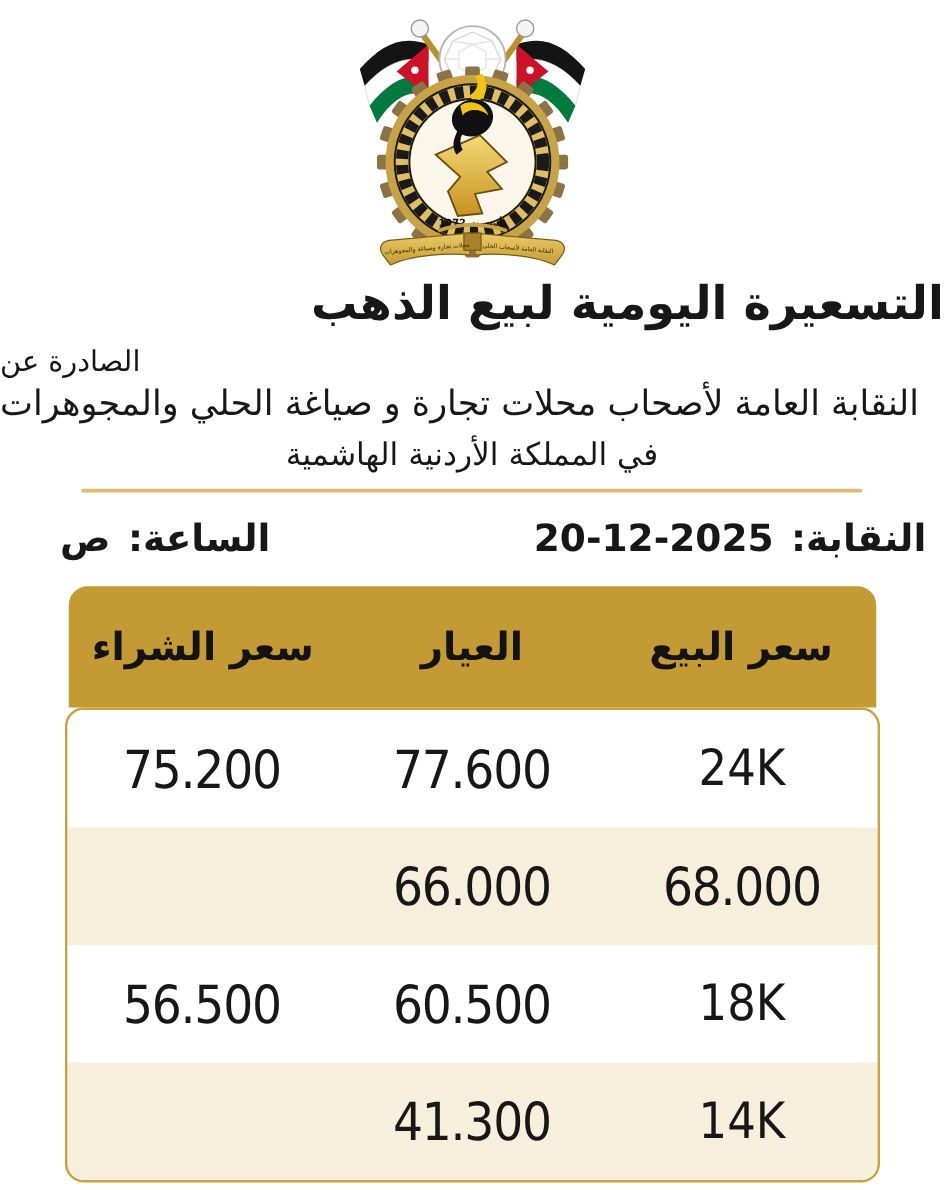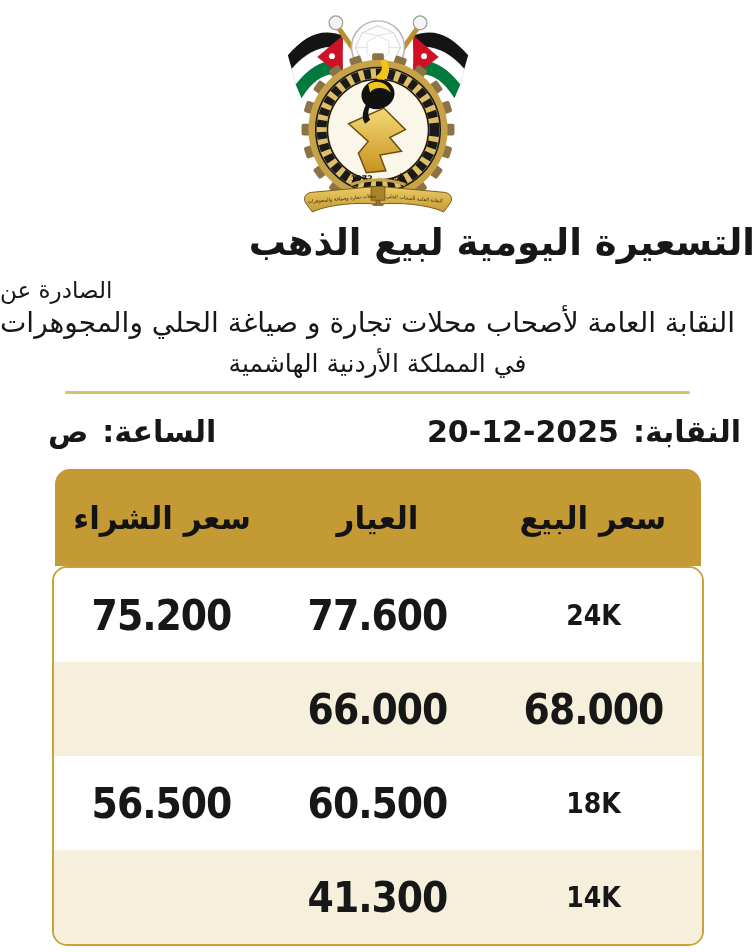--- a/index.html
+++ b/index.html
@@ -34,22 +34,22 @@
   }
   .tbody{
     width:648px;margin:0 auto;background:#ffffff;
     border:2px solid #c9a23c;border-radius:15px;overflow:hidden;
   }
   .trow{
     display:grid;grid-template-columns:1fr 1fr 1fr;align-items:center;
     height:94px;text-align:center;background:#ffffff;
   }
   .trow.alt{background:#f5efdc;}
-  .cell{font-weight:bold;font-size:42px;letter-spacing:-1px;font-stretch:condensed;}
-  .cell.karat{font-size:28px;letter-spacing:0;}
+  .cell{font-weight:normal;font-size:42px;letter-spacing:-1px;font-stretch:condensed;}
+  .cell.karat{font-size:40px;letter-spacing:0;}
 </style>
 </head>
 <body>
 
 <div class="doc">
 
   <div class="logo-wrap">
     <svg width="196" height="212" viewBox="0 0 200 216" xmlns="http://www.w3.org/2000/svg">
       <defs>
         <linearGradient id="mapGrad" x1="0" y1="0" x2="0" y2="1">

